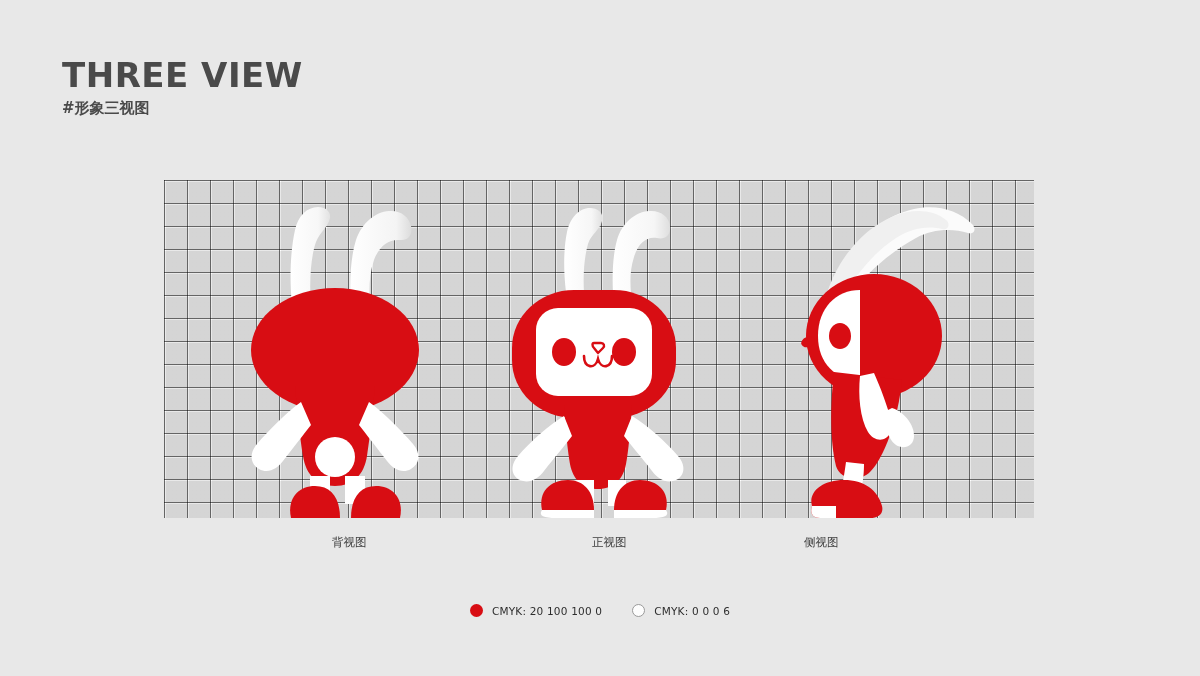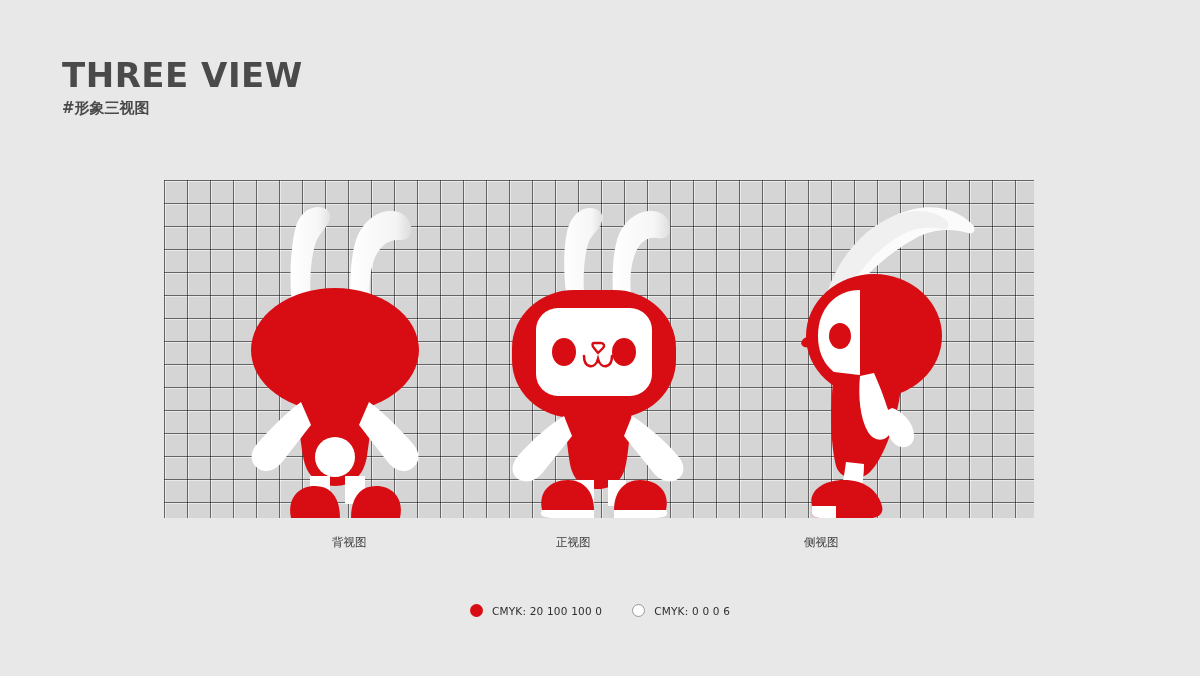--- a/index.html
+++ b/index.html
@@ -83,21 +83,21 @@
     height: 20px;
   }
   .caption {
     position: absolute;
     font-size: 11.5px;
     color: #3d3d3d;
     font-family: "DejaVu Sans", "Liberation Sans", sans-serif;
     white-space: nowrap;
   }
   .caption-0 { left: 134px; margin-left: 34px; }
-  .caption-1 { left: 392px; }
+  .caption-1 { left: 428px; }
   .caption-2 { left: 640px; }
 
   
   .legend {
     position: absolute;
     left: 0;
     top: 604px;
     width: 1200px;
     display: flex;
     justify-content: center;

